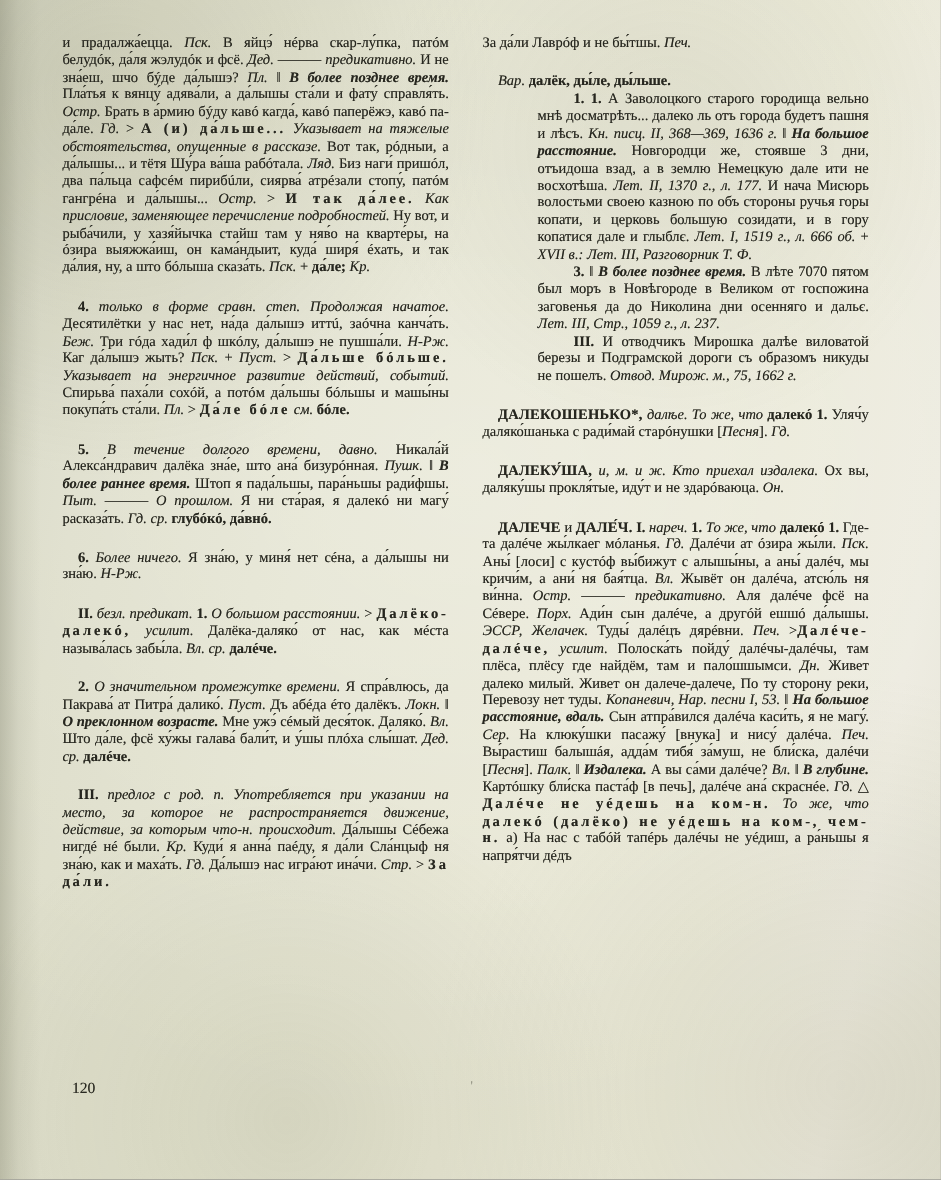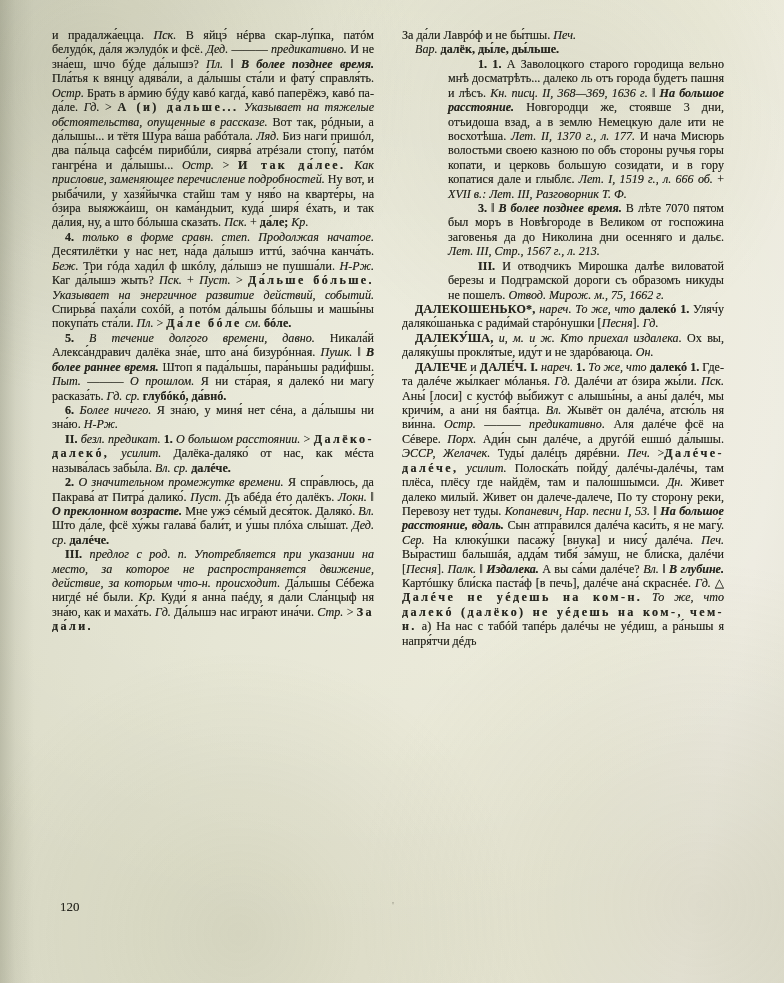--- a/index.html
+++ b/index.html
@@ -76,20 +76,21 @@
     font-size: 12.1px;
     line-height: 14.42px;
     text-align: justify;
     text-justify: inter-word;
     color: #26261f;
     hyphens: manual;
     text-shadow: 0 0 0.45px rgba(40,40,30,0.55);
   }
   .col p.ind {
     text-indent: 13px;
+    margin-top: 18px;
   }
   .col p.ind2 {
     text-indent: 30px;
     margin-left: 46px;
   }
   .col p.hang {
     text-indent: 0;
   }
 
   i, .it { font-style: italic; }
@@ -134,23 +135,23 @@
         <p class="ind" id="lc-p3"><span class="bd">5.</span> <span class="it">В течение долгого времени, давно.</span> Никала́й Алекса́ндравич далёка зна́е, што ана́ бизурóнная. <span class="it">Пушк.</span> ‖ <span class="bi">В более раннее время.</span> Штоп я пада́льшы, пара́ньшы ради́фшы. <span class="it">Пыт.</span> ——— <span class="it">О прошлом.</span> Я ни ста́рая, я далекó ни магу́ расказа́ть. <span class="it">Гд.</span> <span class="it">ср.</span><span class="bd"> глубóкó, да́внó.</span></p>
         <p class="ind" id="lc-p4"><span class="bd">6.</span> <span class="it">Более ничего.</span> Я зна́ю, у миня́ нет сéна, а да́лышы ни зна́ю. <span class="it">Н-Рж.</span></p>
         <p class="ind" id="lc-p5"><span class="bd">II.</span> <span class="it">безл. предикат.</span> <span class="bd">1.</span> <span class="it">О большом расстоянии.</span> &gt; <span class="spb">Далёко-далекó,</span> <span class="it">усилит.</span> Далёка-даляко́ от нас, как мéста называ́лась забы́ла. <span class="it">Вл.</span> <span class="it">ср.</span><span class="bd"> далéче.</span></p>
         <p class="ind" id="lc-p6"><span class="bd">2.</span> <span class="it">О значительном промежутке времени.</span> Я спра́влюсь, да Пакрава́ ат Питра́ далико́. <span class="it">Пуст.</span> Дъ абéда éто далёкъ. <span class="it">Локн.</span> ‖ <span class="bi">О преклонном возрасте.</span> Мне ужэ́ сéмый деся́ток. Даляко́. <span class="it">Вл.</span> Што да́ле, фсё ху́жы галава́ бали́т, и у́шы плóха слы́шат. <span class="it">Дед.</span> <span class="it">ср.</span><span class="bd"> далéче.</span></p>
         <p class="ind" id="lc-p7"><span class="bd">III.</span> <span class="it">предлог с род. п. Употребляется при указании на место, за которое не распространяется движение, действие, за которым что-н. происходит.</span> Да́лышы Сéбежа нигдé нé были. <span class="it">Кр.</span> Куди́ я анна́ паéду, я да́ли Сла́нцыф ня зна́ю, как и маха́ть. <span class="it">Гд.</span> Да́лышэ нас игра́ют ина́чи. <span class="it">Стр.</span> &gt; <span class="spb">За да́ли.</span></p>
       </div>
     <div class="col" id="right-col">
         <p class="hang" id="rc-p1">За да́ли Лаврóф и не бы́тшы. <span class="it">Печ.</span></p>
         <p class="ind" id="rc-p2"><span class="it">Вар.</span><span class="bd"> далёк, ды́ле, ды́льше.</span></p>
         <p class="ind2" id="rc-p3"><span class="bd">1. 1.</span> А Заволоцкого старого городища вельно мнѣ досматрѣть... далеко ль отъ города будетъ пашня и лѣсъ. <span class="it">Кн. писц. II, 368—369, 1636 г.</span> ‖ <span class="bi">На большое расстояние.</span> Новгородци же, стоявше 3 дни, отъидоша взад, а в землю Немецкую дале ити не восхотѣша. <span class="it">Лет. II, 1370 г., л. 177.</span> И нача Мисюрь волостьми своею казною по объ стороны ручья горы копати, и церковь большую созидати, и в гору копатися дале и глыблє. <span class="it">Лет. I, 1519 г., л. 666 об.</span> + <span class="it">XVII в.: Лет. III, Разговорник Т. Ф.</span></p>
-        <p class="ind2" id="rc-p4"><span class="bd">3.</span> ‖ <span class="bi">В более позднее время.</span> В лѣте 7070 пятом был моръ в Новѣгороде в Великом от госпожина заговенья да до Николина дни осенняго и дальє. <span class="it">Лет. III, Стр., 1567 г., л. 213.</span></p>
+        <p class="ind2" id="rc-p4"><span class="bd">3.</span> ‖ <span class="bi">В более позднее время.</span> В лѣте 7070 пятом был моръ в Новѣгороде в Великом от госпожина заговенья да до Николина дни осенняго и дальє. <span class="it">Лет. III, Стр., 1059 г., л. 237.</span></p>
         <p class="ind2" id="rc-p5"><span class="bd">III.</span> И отводчикъ Мирошка далѣе виловатой березы и Подграмской дороги съ образомъ никуды не пошелъ. <span class="it">Отвод. Мирож. м., 75, 1662 г.</span></p>
-        <p class="ind" id="rc-p6"><span class="headword">ДАЛЕКОШЕНЬКО*,</span> <span class="it">нареч. То же, что</span><span class="bd"> далекó</span> <span class="bd">1.</span> Уляч́у даляко́шанька с ради́май старóнушки [<span class="it">Песня</span>]. <span class="it">Гд.</span></p>
+        <p class="ind" id="rc-p6"><span class="headword">ДАЛЕКОШЕНЬКО*,</span> <span class="it">далѣе. То же, что</span><span class="bd"> далекó</span> <span class="bd">1.</span> Уляч́у даляко́шанька с ради́май старóнушки [<span class="it">Песня</span>]. <span class="it">Гд.</span></p>
         <p class="ind" id="rc-p7"><span class="headword">ДАЛЕКУ́ША,</span> <span class="it">и, м. и ж. Кто приехал издалека.</span> Ох вы, даляку́шы прокля́тые, иду́т и не здарóваюца. <span class="it">Он.</span></p>
         <p class="ind" id="rc-p8"><span class="headword">ДАЛЕЧЕ</span> и <span class="headword">ДАЛЕ́Ч.</span> <span class="bd">I.</span> <span class="it">нареч.</span> <span class="bd">1.</span> <span class="it">То же, что</span><span class="bd"> далекó</span> <span class="bd">1.</span> Где-та далéче жы́лкаег мóланья. <span class="it">Гд.</span> Далéчи ат óзира жы́ли. <span class="it">Пск.</span> Аны́ [лоси] с кустóф вы́бижут с алышы́ны, а аны́ далéч, мы кричи́м, а ани́ ня бая́тца. <span class="it">Вл.</span> Жывёт он далéча, атсю́ль ня ви́нна. <span class="it">Остр.</span> ——— <span class="it">предикативно.</span> Аля далéче фсё на Сéвере. <span class="it">Порх.</span> Ади́н сын далéче, а другóй ешшó да́лышы. <span class="it">ЭССР, Желачек.</span> Туды́ далéцъ дярéвни. <span class="it">Печ.</span> &gt;<span class="spb">Далéче-далéче,</span> <span class="it">усилит.</span> Полоска́ть пойду́ далéчы-далéчы, там плёса, плёсу где найдём, там и пало́шшымси. <span class="it">Дн.</span> Живет далеко милый. Живет он далече-далече, По ту сторону реки, Перевозу нет туды. <span class="it">Копаневич, Нар. песни I, 53.</span> ‖ <span class="bi">На большое расстояние, вдаль.</span> Сын атпра́вился далéча каси́ть, я не магу́. <span class="it">Сер.</span> На клюку́шки пасажу́ [внука] и нису́ далéча. <span class="it">Печ.</span> Вы́растиш балышáя, адда́м тибя́ за́муш, не бли́ска, далéчи [<span class="it">Песня</span>]. <span class="it">Палк.</span> ‖ <span class="bi">Издалека.</span> А вы са́ми далéче? <span class="it">Вл.</span> ‖ <span class="bi">В глубине.</span> Картóшку бли́ска паста́ф [в печь], далéче ана́ скраснéе. <span class="it">Гд.</span> △ <span class="spb">Далéче не уéдешь на ком-н.</span> <span class="it">То же, что</span> <span class="spb">далекó (далёко) не уéдешь на ком-, чем-н.</span> а) На нас с табóй тапéрь далéчы не уéдиш, а ра́ньшы я напря́тчи дéдъ</p>
       </div>
   </div>
 
   <div class="page-number">120</div>
   <div class="footer-mark">'</div>
 </div>
 
 </body></html>

